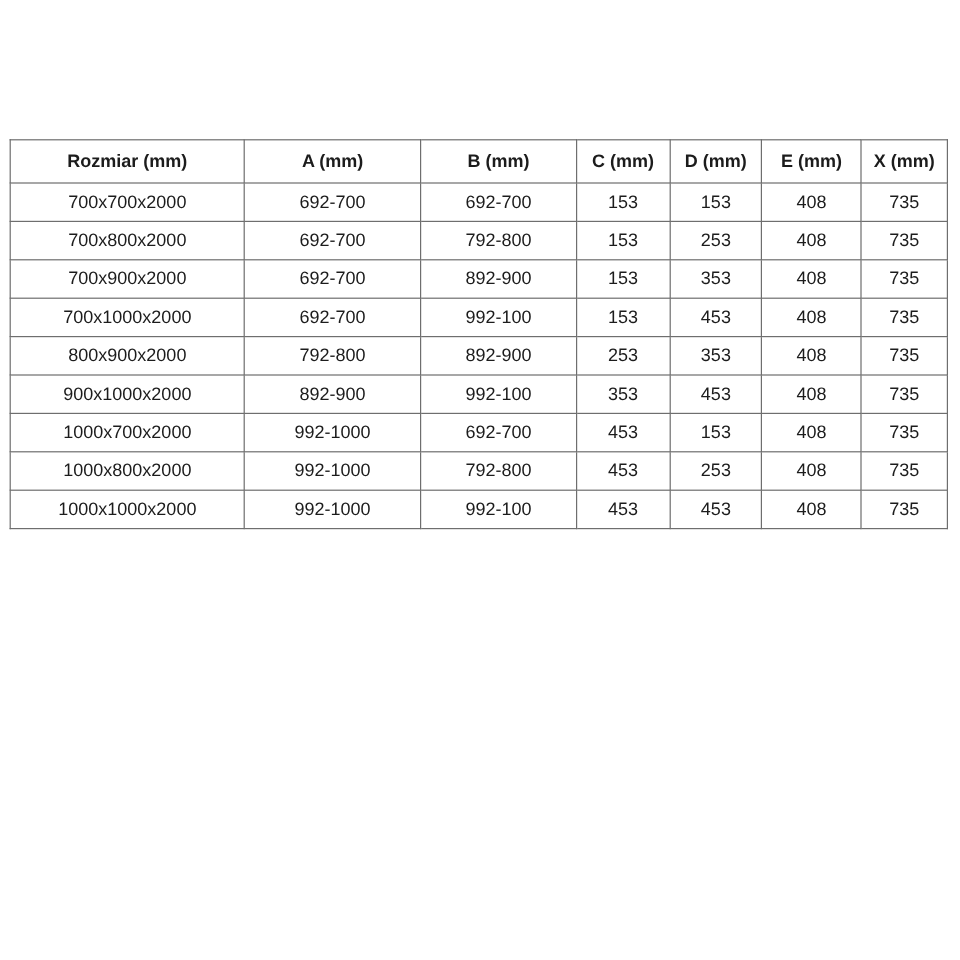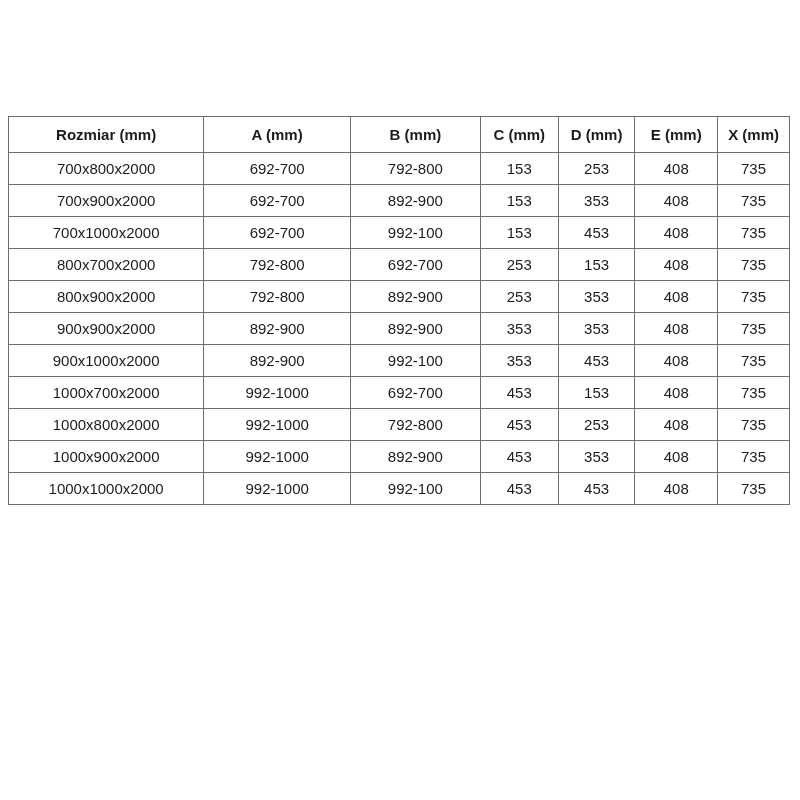--- a/index.html
+++ b/index.html
@@ -77,20 +77,29 @@
             <th>A (mm)</th>
             <th>B (mm)</th>
             <th>C (mm)</th>
             <th>D (mm)</th>
             <th>E (mm)</th>
             <th>X (mm)</th>
           </tr>
       </thead>
       <tbody>
           <tr>
+            <td>700x700x2000</td>
+            <td>692-700</td>
+            <td>692-700</td>
+            <td>153</td>
+            <td>153</td>
+            <td>408</td>
+            <td>735</td>
+          </tr>
+          <tr>
             <td>700x800x2000</td>
             <td>692-700</td>
             <td>792-800</td>
             <td>153</td>
             <td>253</td>
             <td>408</td>
             <td>735</td>
           </tr>
           <tr>
             <td>700x900x2000</td>
@@ -104,42 +113,24 @@
           <tr>
             <td>700x1000x2000</td>
             <td>692-700</td>
             <td>992-100</td>
             <td>153</td>
             <td>453</td>
             <td>408</td>
             <td>735</td>
           </tr>
           <tr>
-            <td>800x700x2000</td>
-            <td>792-800</td>
-            <td>692-700</td>
-            <td>253</td>
-            <td>153</td>
-            <td>408</td>
-            <td>735</td>
-          </tr>
-          <tr>
             <td>800x900x2000</td>
             <td>792-800</td>
             <td>892-900</td>
             <td>253</td>
-            <td>353</td>
-            <td>408</td>
-            <td>735</td>
-          </tr>
-          <tr>
-            <td>900x900x2000</td>
-            <td>892-900</td>
-            <td>892-900</td>
-            <td>353</td>
             <td>353</td>
             <td>408</td>
             <td>735</td>
           </tr>
           <tr>
             <td>900x1000x2000</td>
             <td>892-900</td>
             <td>992-100</td>
             <td>353</td>
             <td>453</td>
@@ -158,29 +149,20 @@
           <tr>
             <td>1000x800x2000</td>
             <td>992-1000</td>
             <td>792-800</td>
             <td>453</td>
             <td>253</td>
             <td>408</td>
             <td>735</td>
           </tr>
           <tr>
-            <td>1000x900x2000</td>
-            <td>992-1000</td>
-            <td>892-900</td>
-            <td>453</td>
-            <td>353</td>
-            <td>408</td>
-            <td>735</td>
-          </tr>
-          <tr>
             <td>1000x1000x2000</td>
             <td>992-1000</td>
             <td>992-100</td>
             <td>453</td>
             <td>453</td>
             <td>408</td>
             <td>735</td>
           </tr>
         </tbody>
     </table>

